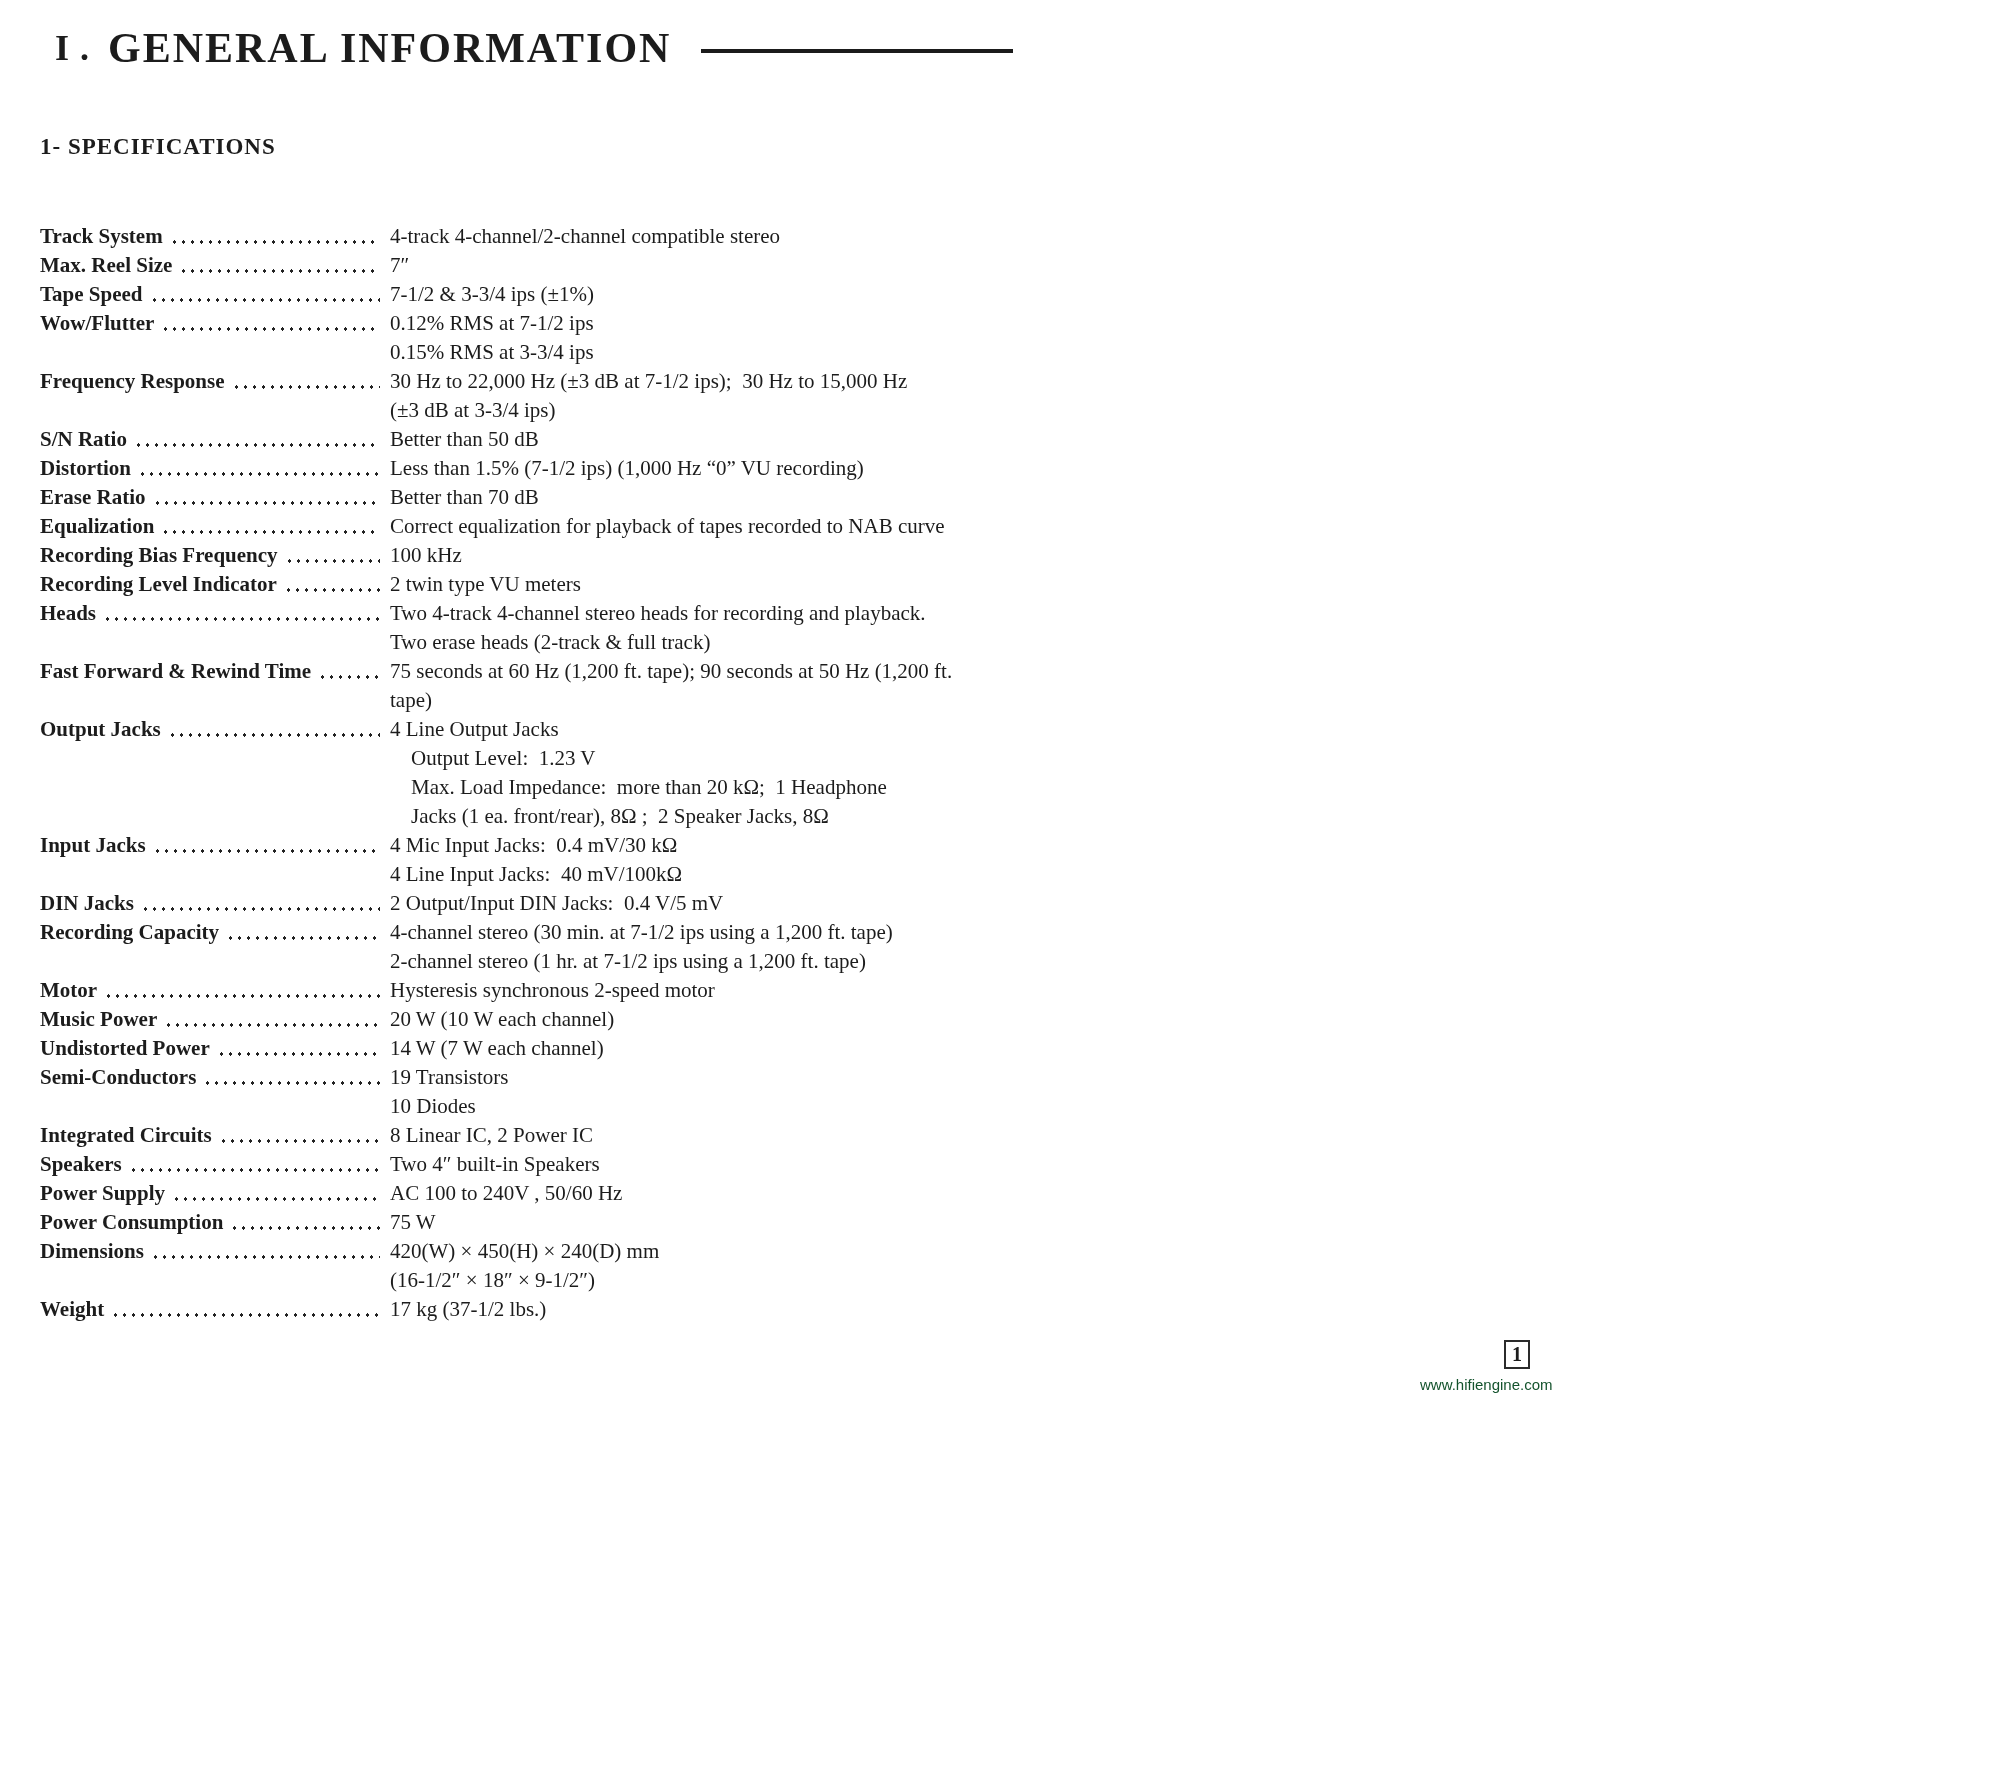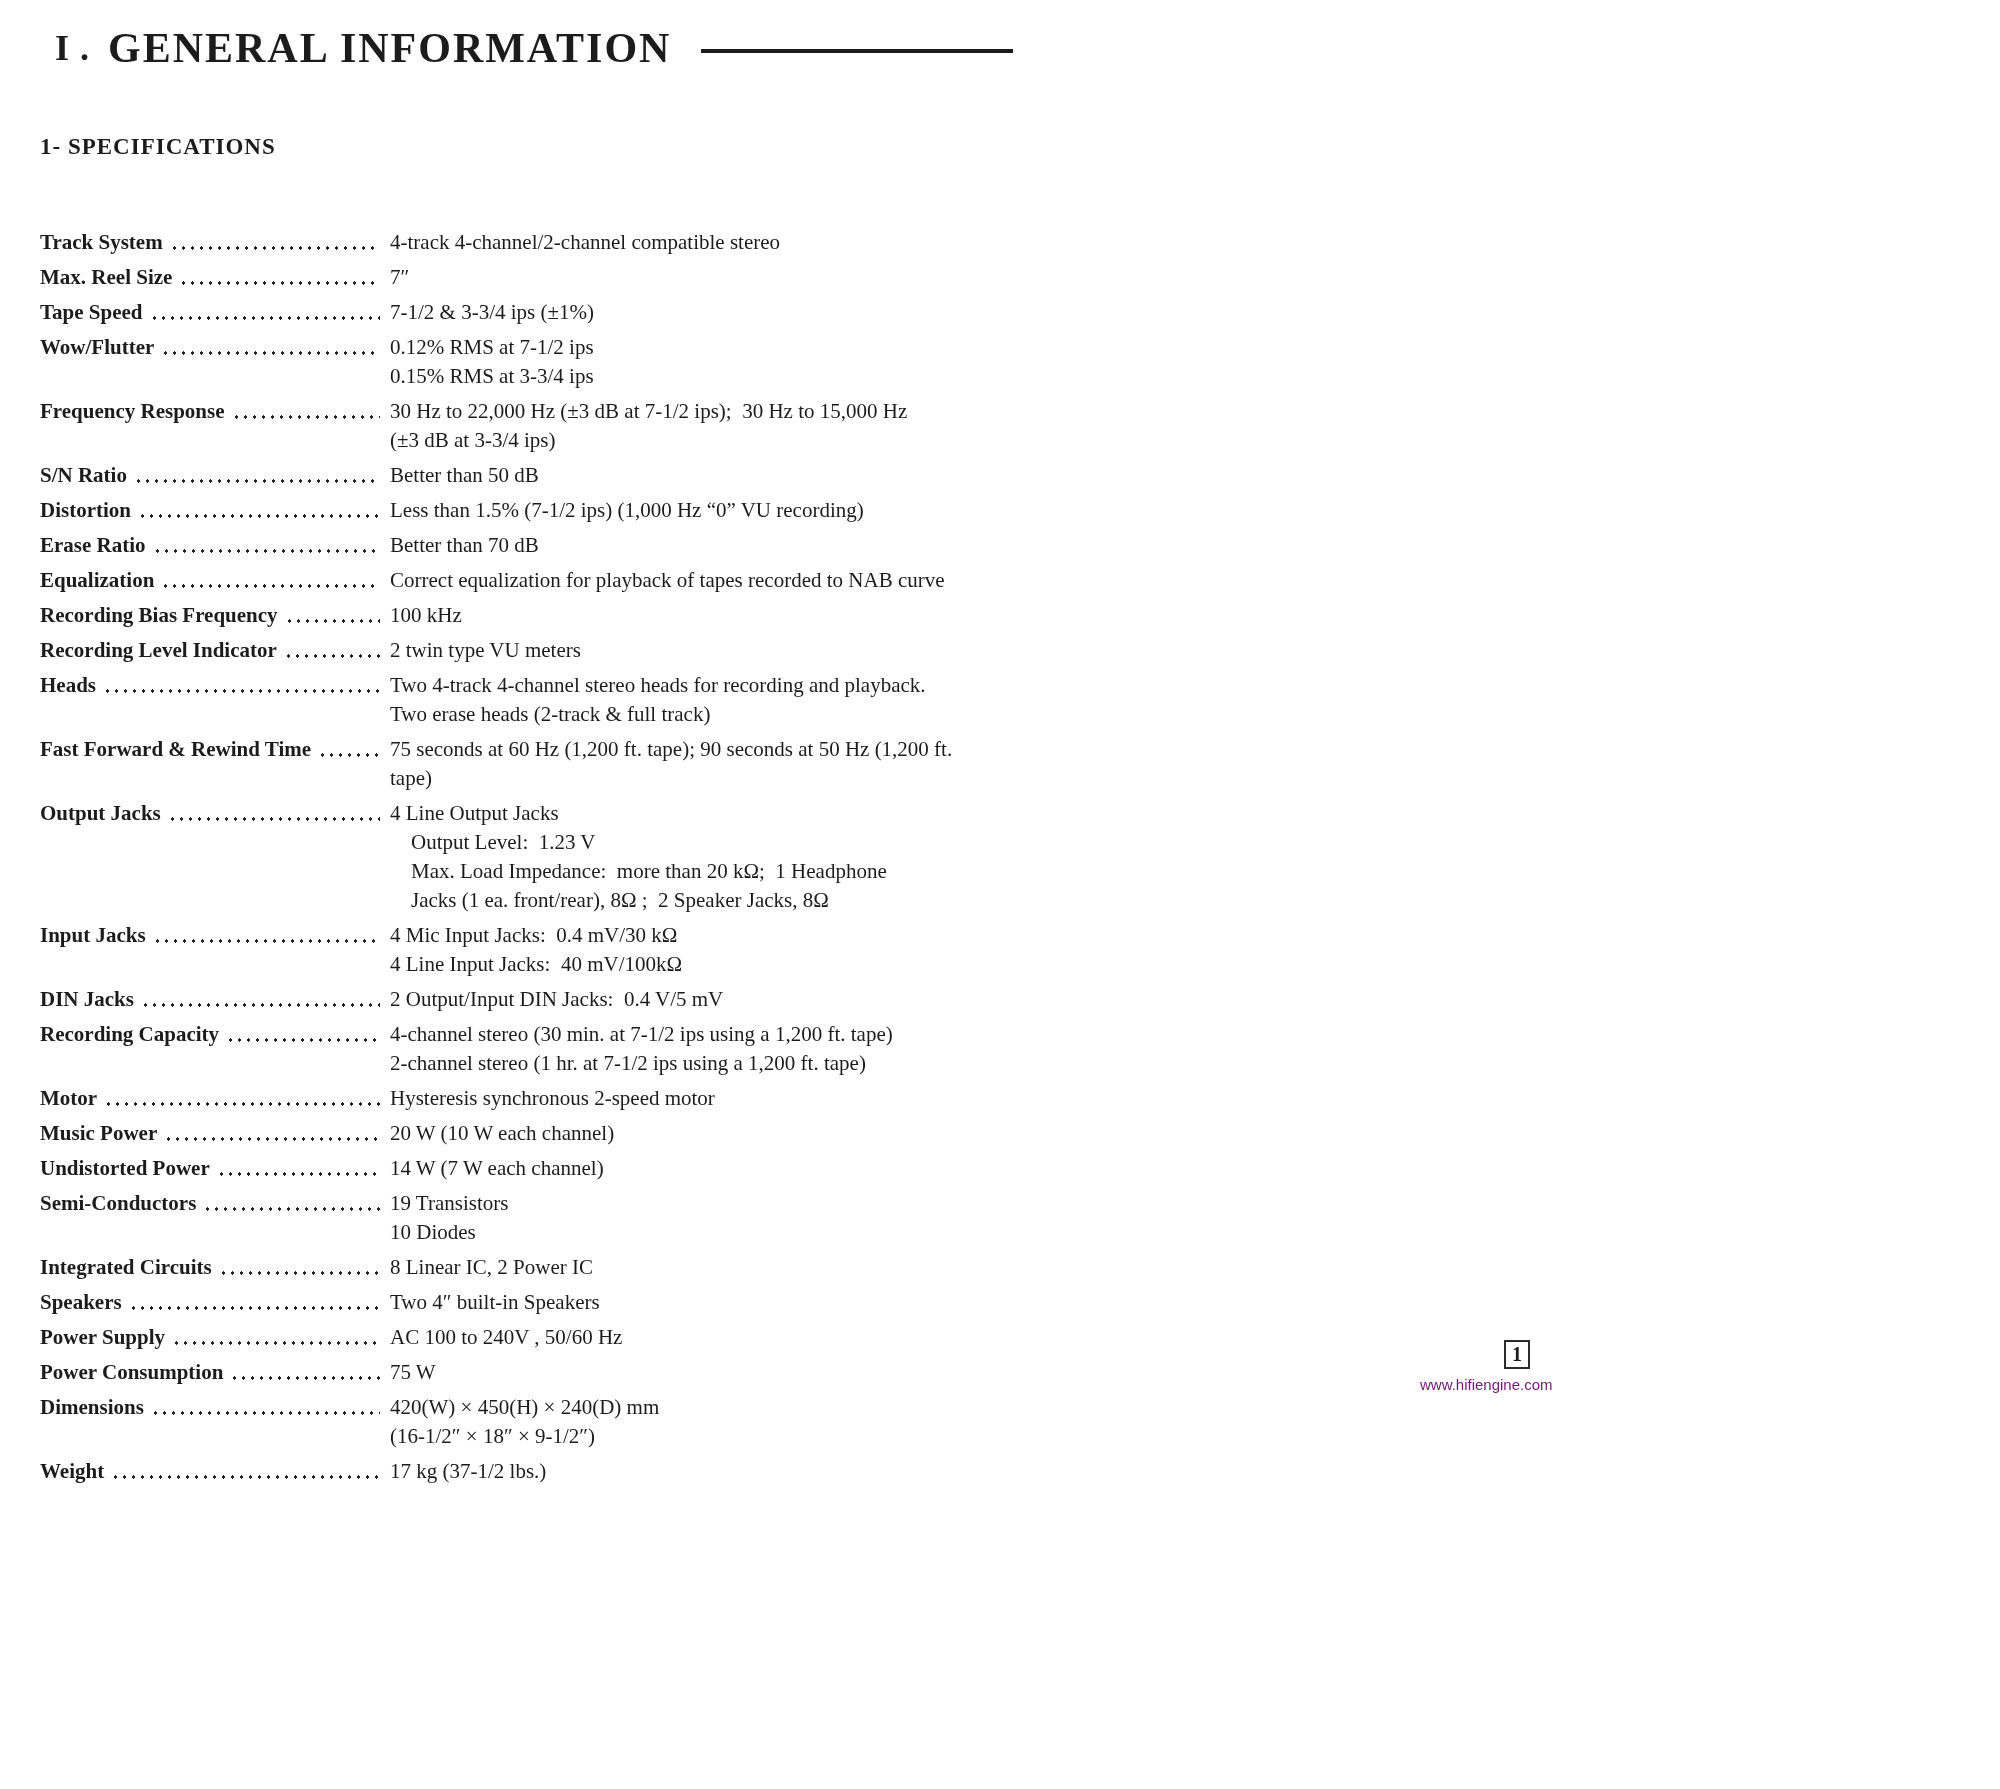--- a/index.html
+++ b/index.html
@@ -59,21 +59,20 @@
     position: absolute;
     left: 40px;
     top: 222px;
     width: 1005px;
     font-size: 21px;
     line-height: 29px;
   }
   .spec-row {
     display: flex;
     align-items: flex-start;
-    margin-top: 6px;
   }
   .label-col {
     flex: 0 0 350px;
     width: 350px;
     display: flex;
     align-items: stretch;
   }
   .spec-label {
     font-weight: bold;
     white-space: nowrap;
@@ -103,21 +102,21 @@
     line-height: 25px;
   }
 
   
   .watermark {
     position: absolute;
     left: 1420px;
     top: 1376px;
     font-family: "Liberation Sans", "DejaVu Sans", sans-serif;
     font-size: 15px;
-    color: #701a75;
+    color: #14532d;
   }
 </style>
 </head>
 <body>
 
 <div class="page">
 
   <div class="title-row">
     <span class="title-prefix">I .</span>
     <span class="title-text">GENERAL INFORMATION</span>

